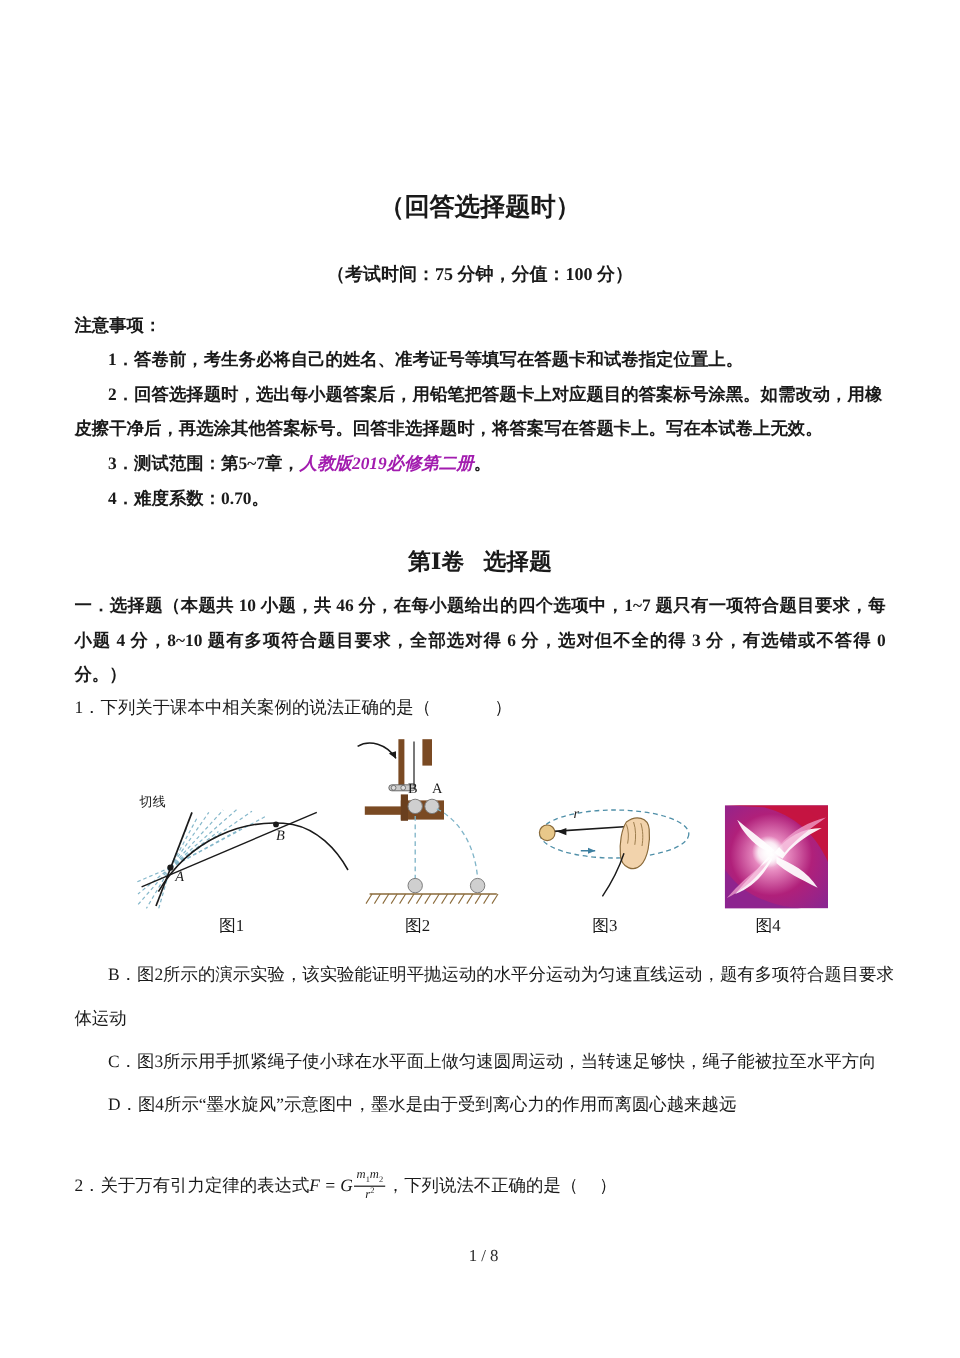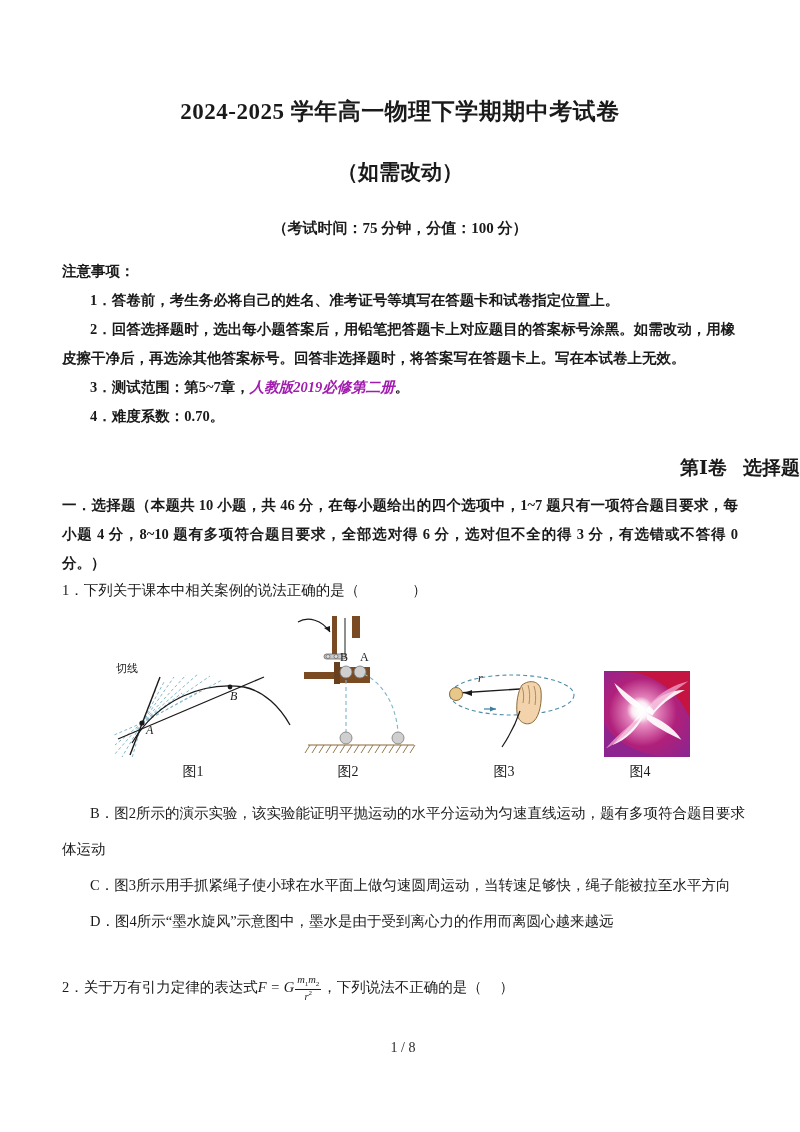--- a/index.html
+++ b/index.html
@@ -67,21 +67,21 @@
     line-height: 29px;
   }
   .notice-item { text-indent: 28px; }
   .red { color: #a21caf; font-style: italic; }
 
   
   .section-header {
     position: absolute;
     left: 0; top: 455px;
     width: 800px;
-    text-align: right;
+    text-align: center;
     font-size: 19px;
     font-weight: bold;
   }
   .section-header .gap { display: inline-block; width: 16px; }
 
   .part-desc {
     position: absolute;
     left: 62px; top: 491px;
     width: 676px;
     font-size: 14.5px;
@@ -167,22 +167,21 @@
     text-align: center;
     font-size: 14px;
     color: #2b2b2b;
   }
 </style>
 </head>
 <body>
 
 <div class="page">
 
-  <div class="doc-title">2024-2025 学年高一物理下学期期中考试卷</div>
-  <div class="doc-subtitle">（如需改动）</div>
+  <div class="doc-subtitle">（回答选择题时）</div>
   <div class="exam-info">（考试时间：75 分钟，分值：100 分）</div>
 
   <div class="notice-title">注意事项：</div>
   <div class="notice-block">
     <div class="notice-item">1．答卷前，考生务必将自己的姓名、准考证号等填写在答题卡和试卷指定位置上。</div>
     <div class="notice-item">2．回答选择题时，选出每小题答案后，用铅笔把答题卡上对应题目的答案标号涂黑。如需改动，用橡皮擦干净后，再选涂其他答案标号。回答非选择题时，将答案写在答题卡上。写在本试卷上无效。</div>
     <div class="notice-item"><span>3．测试范围：第5~7章，</span><span class="red">人教版2019必修第二册</span><span>。</span></div>
     <div class="notice-item">4．难度系数：0.70。</div>
   </div>
 

